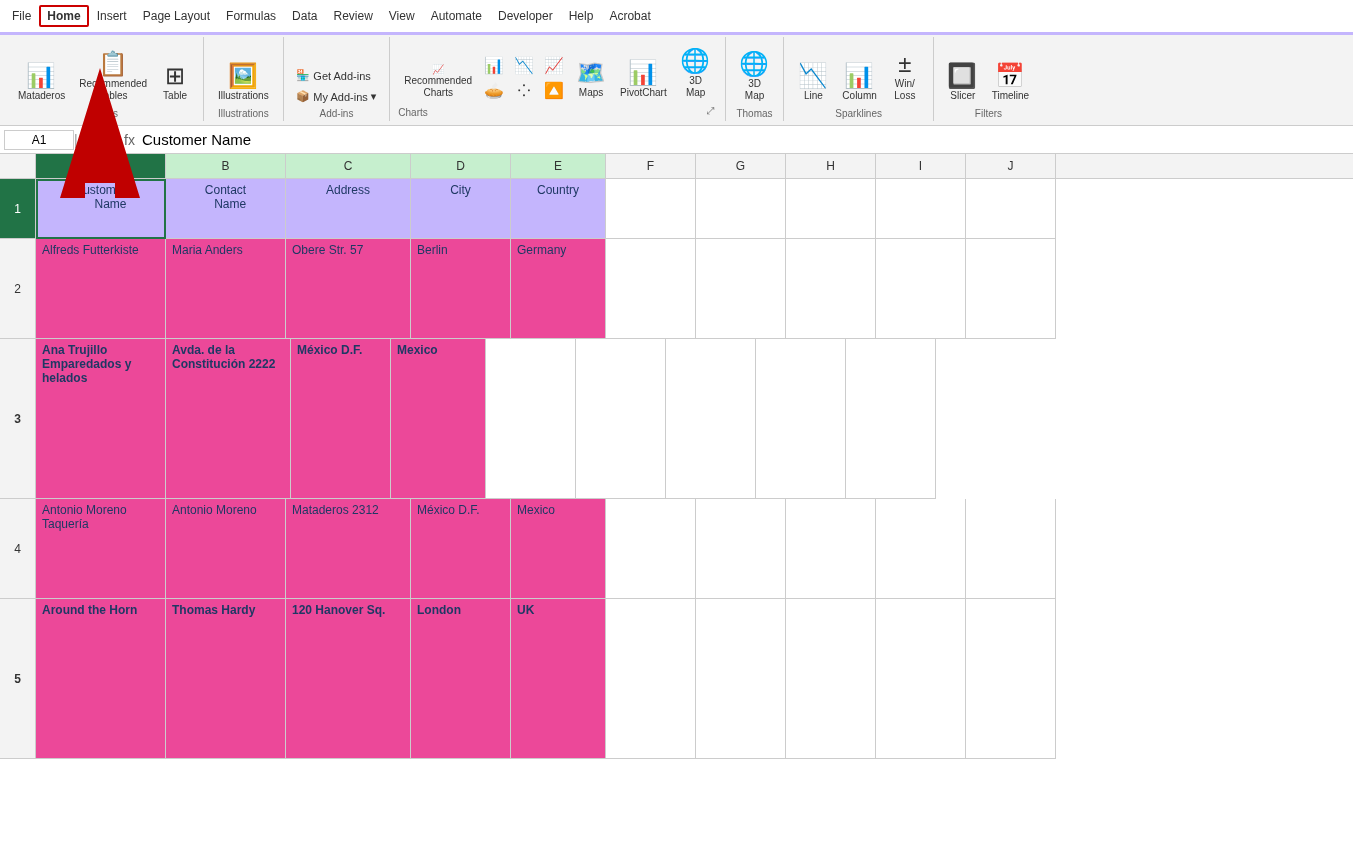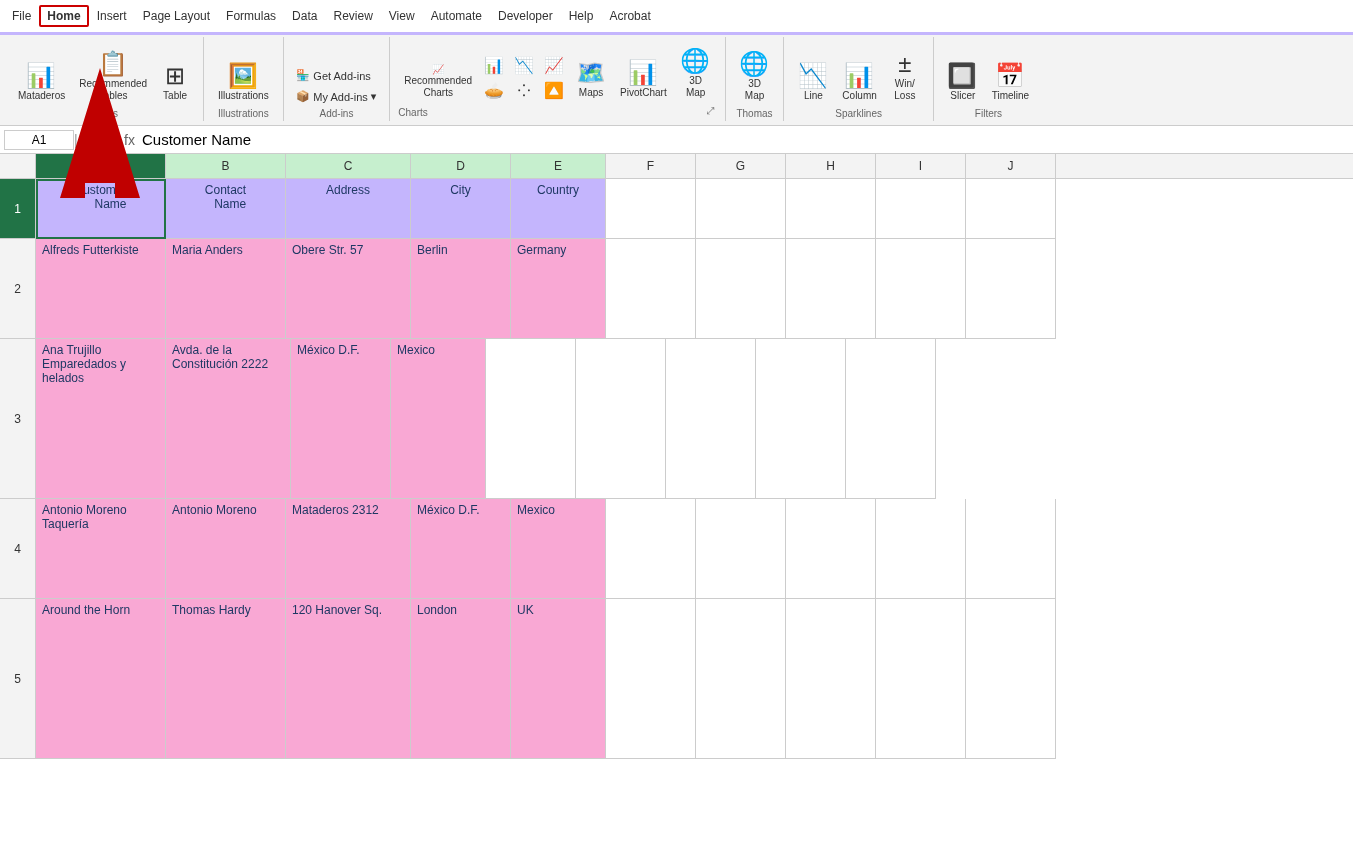--- a/index.html
+++ b/index.html
@@ -115,21 +115,21 @@
     }
     .row-num.selected { background: #217346; color: #fff; }
 
     .grid-row { display: flex; }
     .cell {
       border-right: 1px solid #ccc; border-bottom: 1px solid #ccc;
       padding: 4px 6px; font-size: 12px; color: #1f3864;
       vertical-align: top; display: flex; align-items: flex-start;
       background: #fff;
     }
-    .cell.data-cell { background: #f9a8d4; }
+    .cell.data-cell { background: #ec4899; }
     .cell.header-cell {
       background: #c4b5fd; font-weight: 400;
       justify-content: center; text-align: right;
     }
     .cell.empty-cell { background: #fff; }
 
     
     .cw-rn { width: 36px; min-width: 36px; }
     .cw-a  { width: 130px; min-width: 130px; }
     .cw-b  { width: 120px; min-width: 120px; }
@@ -138,21 +138,21 @@
     .cw-e  { width: 95px;  min-width: 95px; }
     .cw-f  { width: 90px;  min-width: 90px; }
     .cw-g  { width: 90px;  min-width: 90px; }
     .cw-h  { width: 90px;  min-width: 90px; }
     .cw-i  { width: 90px;  min-width: 90px; }
     .cw-j  { width: 90px;  min-width: 90px; }
 
     
     .rh-1 { height: 60px; }
     .rh-2 { height: 100px; }
-    .rh-3 { height: 160px; }
+    .rh-3 { height: 160px; font-weight: bold; }
 
     
     .cell.selected-cell { outline: 2px solid #217346; outline-offset: -2px; }
 
     
     .expand-btn { font-size: 10px; color: #666; cursor: pointer; padding: 2px; align-self: flex-end; }
 
     .ribbon-btn-label { font-size: 10px; text-align: center; line-height: 1.2; }
 
     

